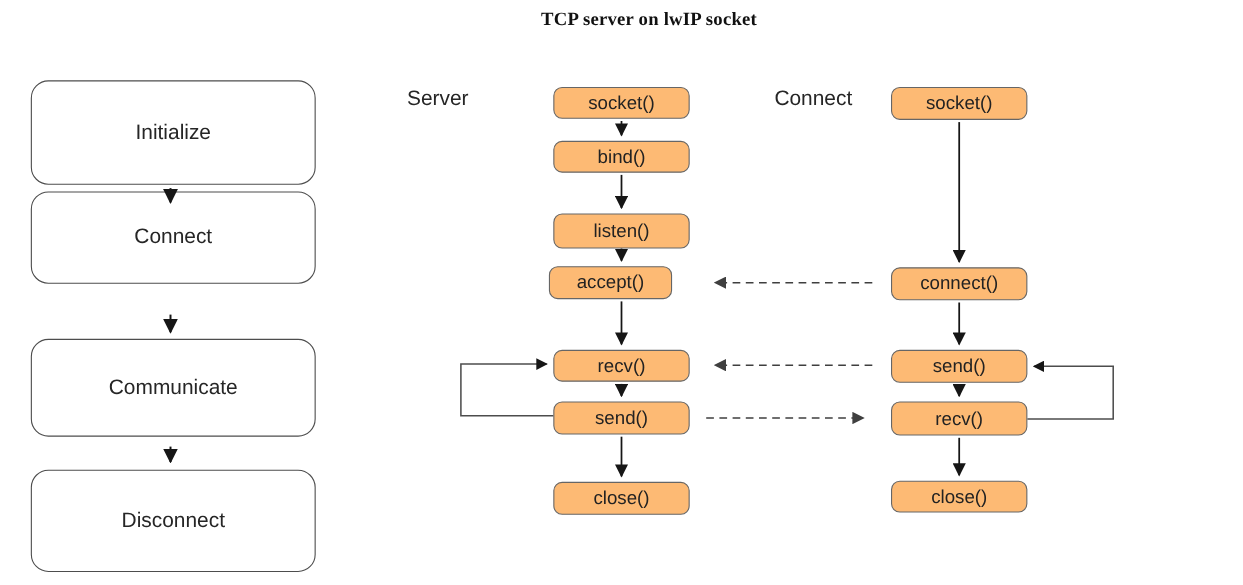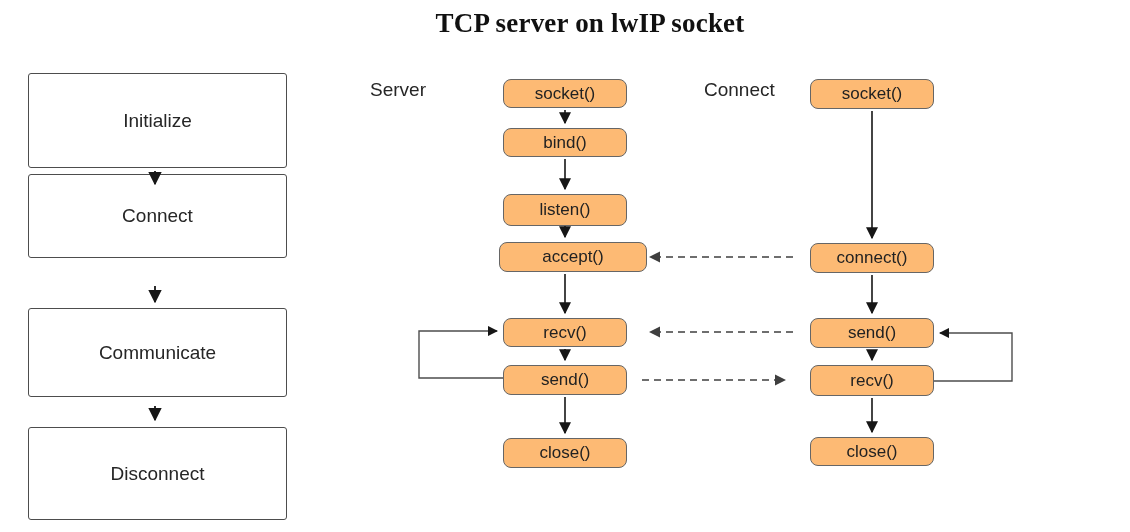--- a/index.html
+++ b/index.html
@@ -17,30 +17,30 @@
     overflow: hidden;
   }
   .title {
     position: absolute;
     left: 350px;
     top: 8px;
     width: 480px;
     text-align: center;
     font-family: "Liberation Serif", "DejaVu Serif", serif;
     font-weight: 700;
-    font-size: 27px;
+    font-size: 17px;
     color: #111111;
     letter-spacing: 0.2px;
   }
   .flow-box {
     position: absolute;
     left: 28px;
     width: 259px;
     border: 1.5px solid #4d4d4d;
-    border-radius: 3px;
+    border-radius: 16px;
     background: #ffffff;
     display: flex;
     align-items: center;
     justify-content: center;
     font-size: 19px;
     color: #262626;
     box-sizing: border-box;
   }
   .col-label {
     position: absolute;
@@ -80,21 +80,21 @@
   <div class="flow-box" style="top:174px;height:84px">Connect</div>
   <div class="flow-box" style="top:308px;height:89px">Communicate</div>
   <div class="flow-box" style="top:427px;height:93px">Disconnect</div>
 
   <div class="col-label" style="left:370px">Server</div>
   <div class="col-label" style="left:704px">Connect</div>
 
   <div class="node" style="left:503px;top:79px">socket()</div>
   <div class="node" style="left:503px;top:128px">bind()</div>
   <div class="node" style="left:503px;top:194px;height:32px">listen()</div>
-  <div class="node" style="left:499px;top:242px;width:148px;height:30px">accept()</div>
+  <div class="node" style="left:499px;top:242px;width:112px;height:30px">accept()</div>
   <div class="node" style="left:503px;top:318px">recv()</div>
   <div class="node" style="left:503px;top:365px;height:30px">send()</div>
   <div class="node" style="left:503px;top:438px;height:30px">close()</div>
 
   <div class="node" style="left:810px;top:79px;height:30px">socket()</div>
   <div class="node" style="left:810px;top:243px;height:30px">connect()</div>
   <div class="node" style="left:810px;top:318px;height:30px">send()</div>
   <div class="node" style="left:810px;top:365px;height:31px">recv()</div>
   <div class="node" style="left:810px;top:437px">close()</div>
 

